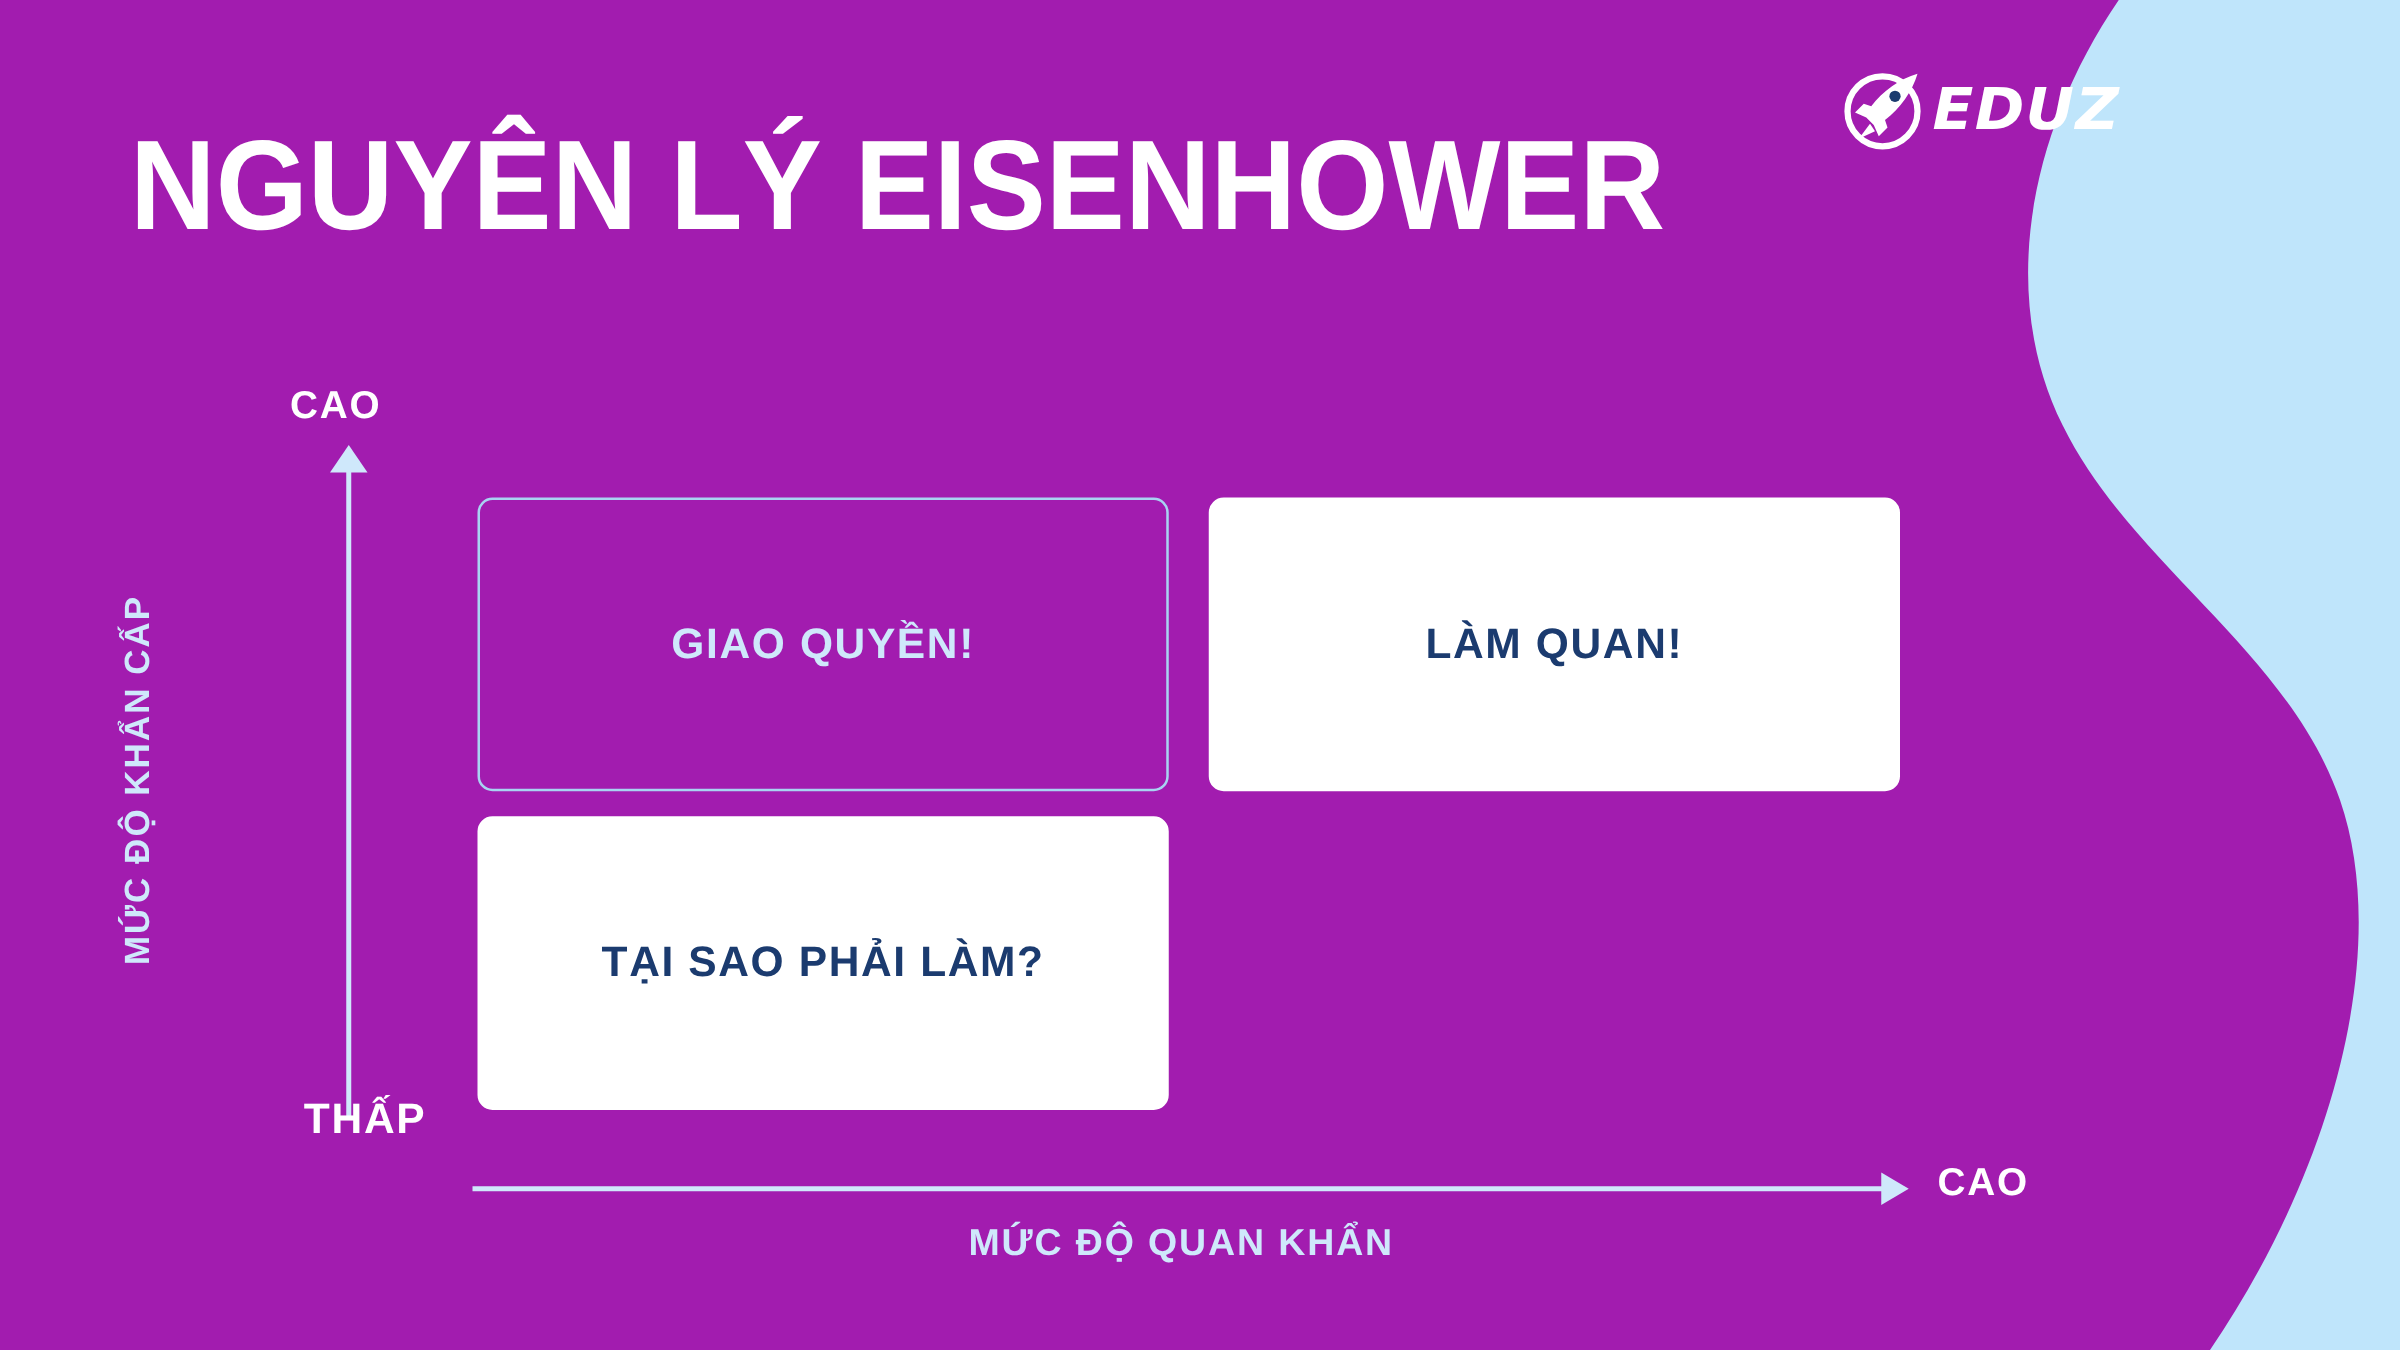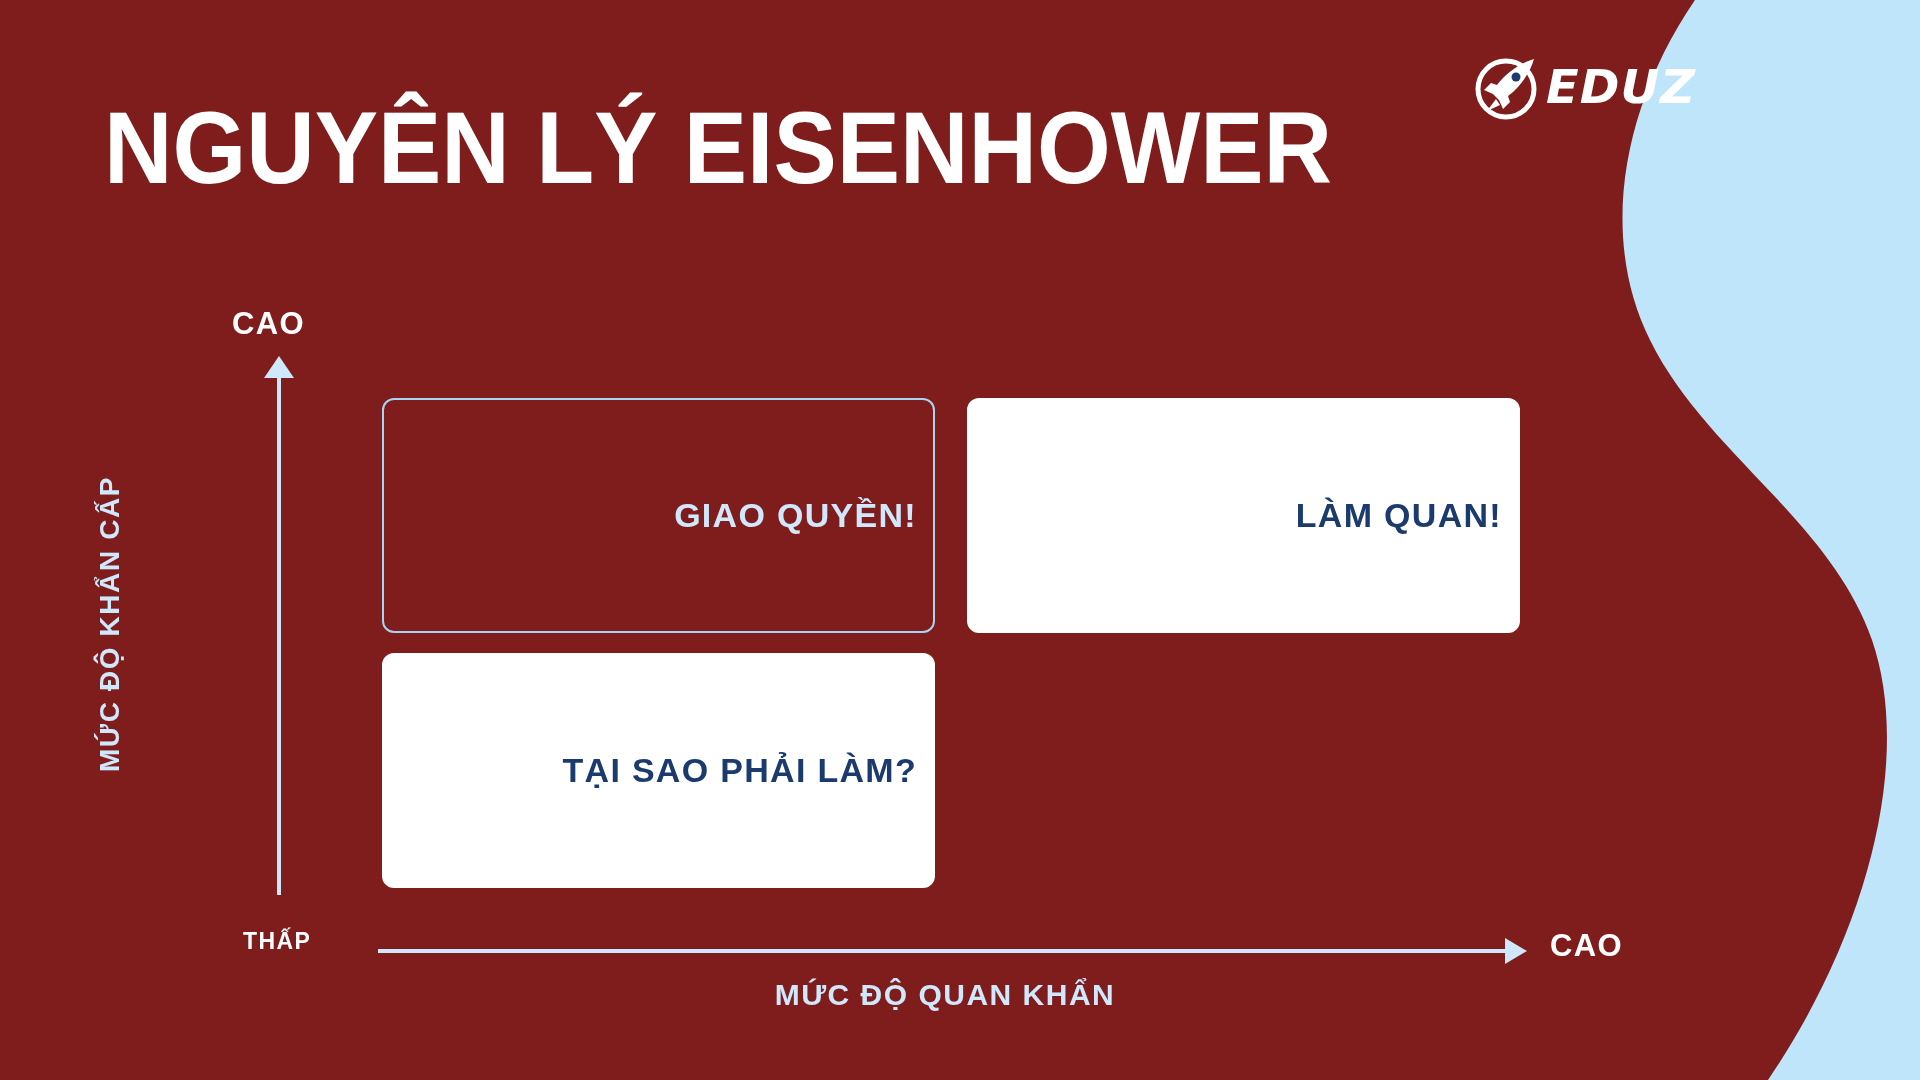--- a/index.html
+++ b/index.html
@@ -5,21 +5,21 @@
   * { margin:0; padding:0; box-sizing:border-box; }
   html, body {
     width:1920px; height:1080px;
     overflow:hidden;
     background:#1b3b6f;
     font-family:"Liberation Sans", sans-serif;
   }
   #stage {
     position:relative;
     width:1920px; height:1080px;
-    background:#7f1d1d;
+    background:#a21caf;
     overflow:hidden;
   }
 
   
   #wave {
     position:absolute;
     top:0; right:0;
     width:420px; height:1080px;
     pointer-events:none;
   }
@@ -92,23 +92,23 @@
     color:#cfe8fb;
     font-size:28px;
     font-weight:bold;
     letter-spacing:1.6px;
     transform:rotate(-90deg);
     white-space:nowrap;
   }
 
   #x-low {
     position:absolute;
-    left:243px; top:928px;
-    color:#ffffff;
-    font-size:23px;
+    left:243px; top:876px;
+    color:#ffffff;
+    font-size:34px;
     font-weight:bold;
     letter-spacing:1.4px;
     white-space:nowrap;
   }
   #x-high {
     position:absolute;
     left:1550px; top:928px;
     color:#ffffff;
     font-size:31px;
     font-weight:bold;
@@ -146,21 +146,21 @@
     position:absolute;
     left:382px; top:398px;
     width:1138px; height:490px;
   }
   .quad {
     position:absolute;
     width:553px; height:235px;
     border-radius:12px;
     display:flex;
     align-items:center;
-    justify-content:flex-end;
+    justify-content:center;
     text-align:center;
     padding:0 16px;
     font-size:34px;
     font-weight:bold;
     letter-spacing:1.3px;
     white-space:nowrap;
   }
   .quad.outline {
     background:transparent;
     border:2px solid #a8d3f2;

